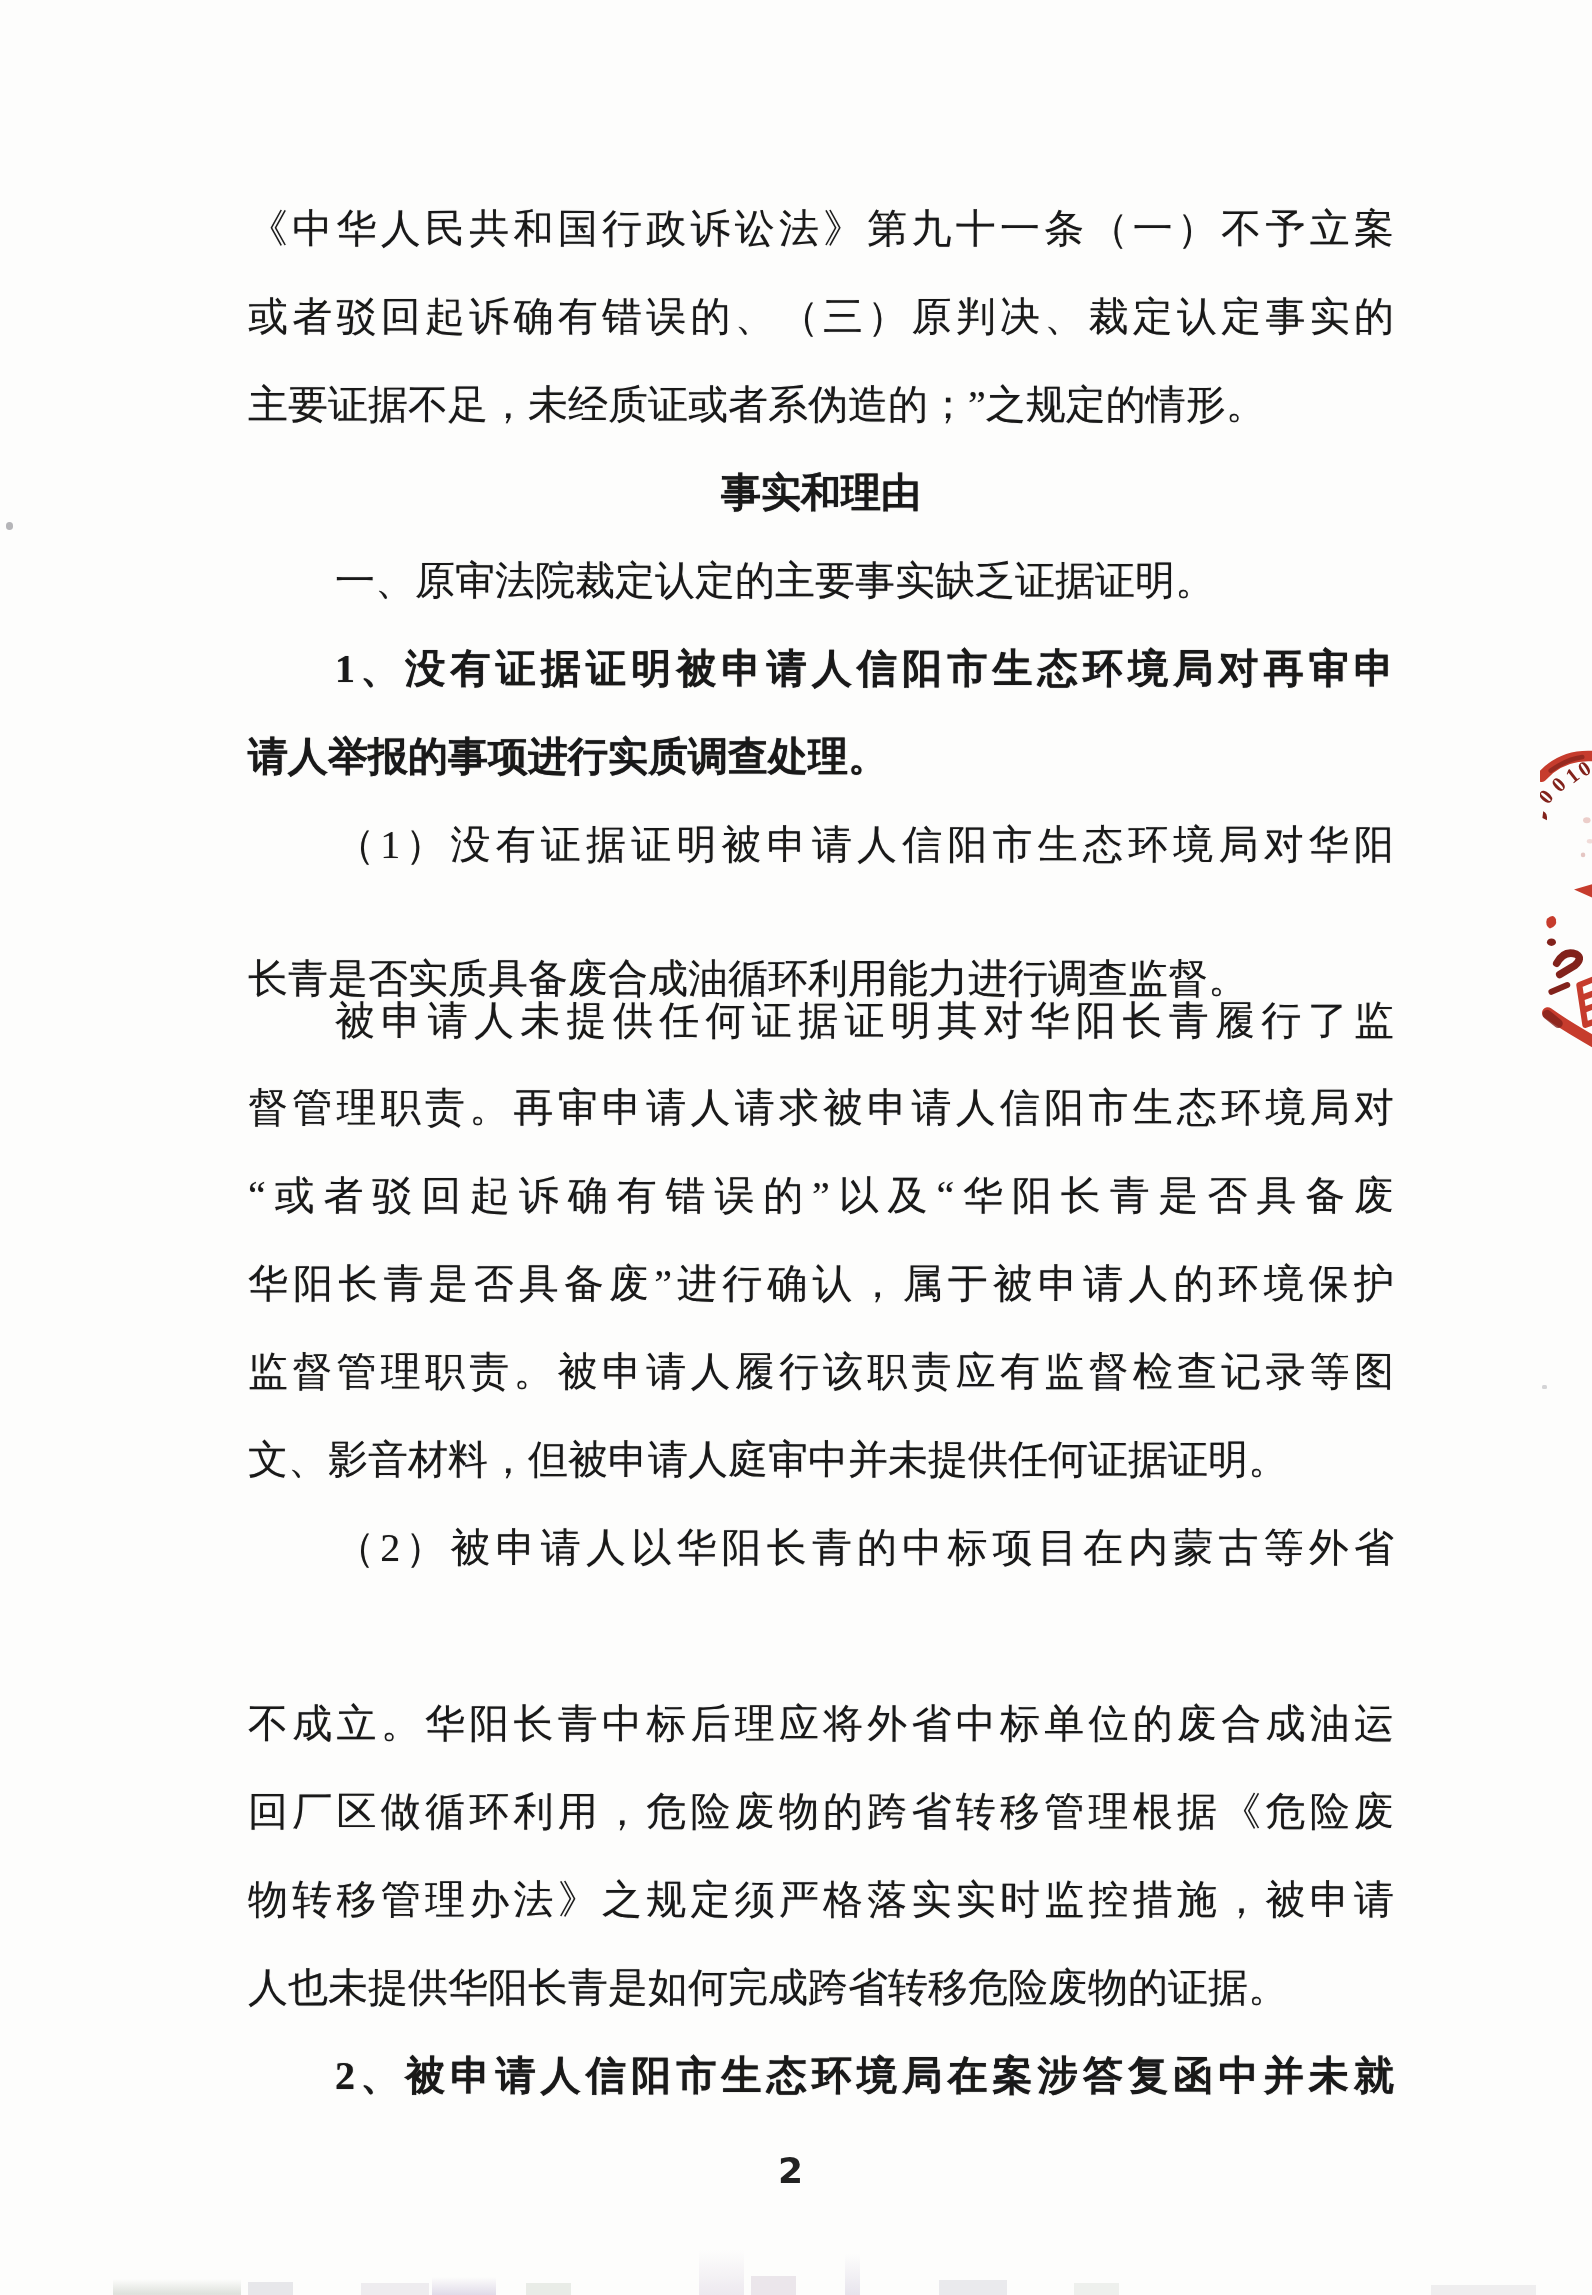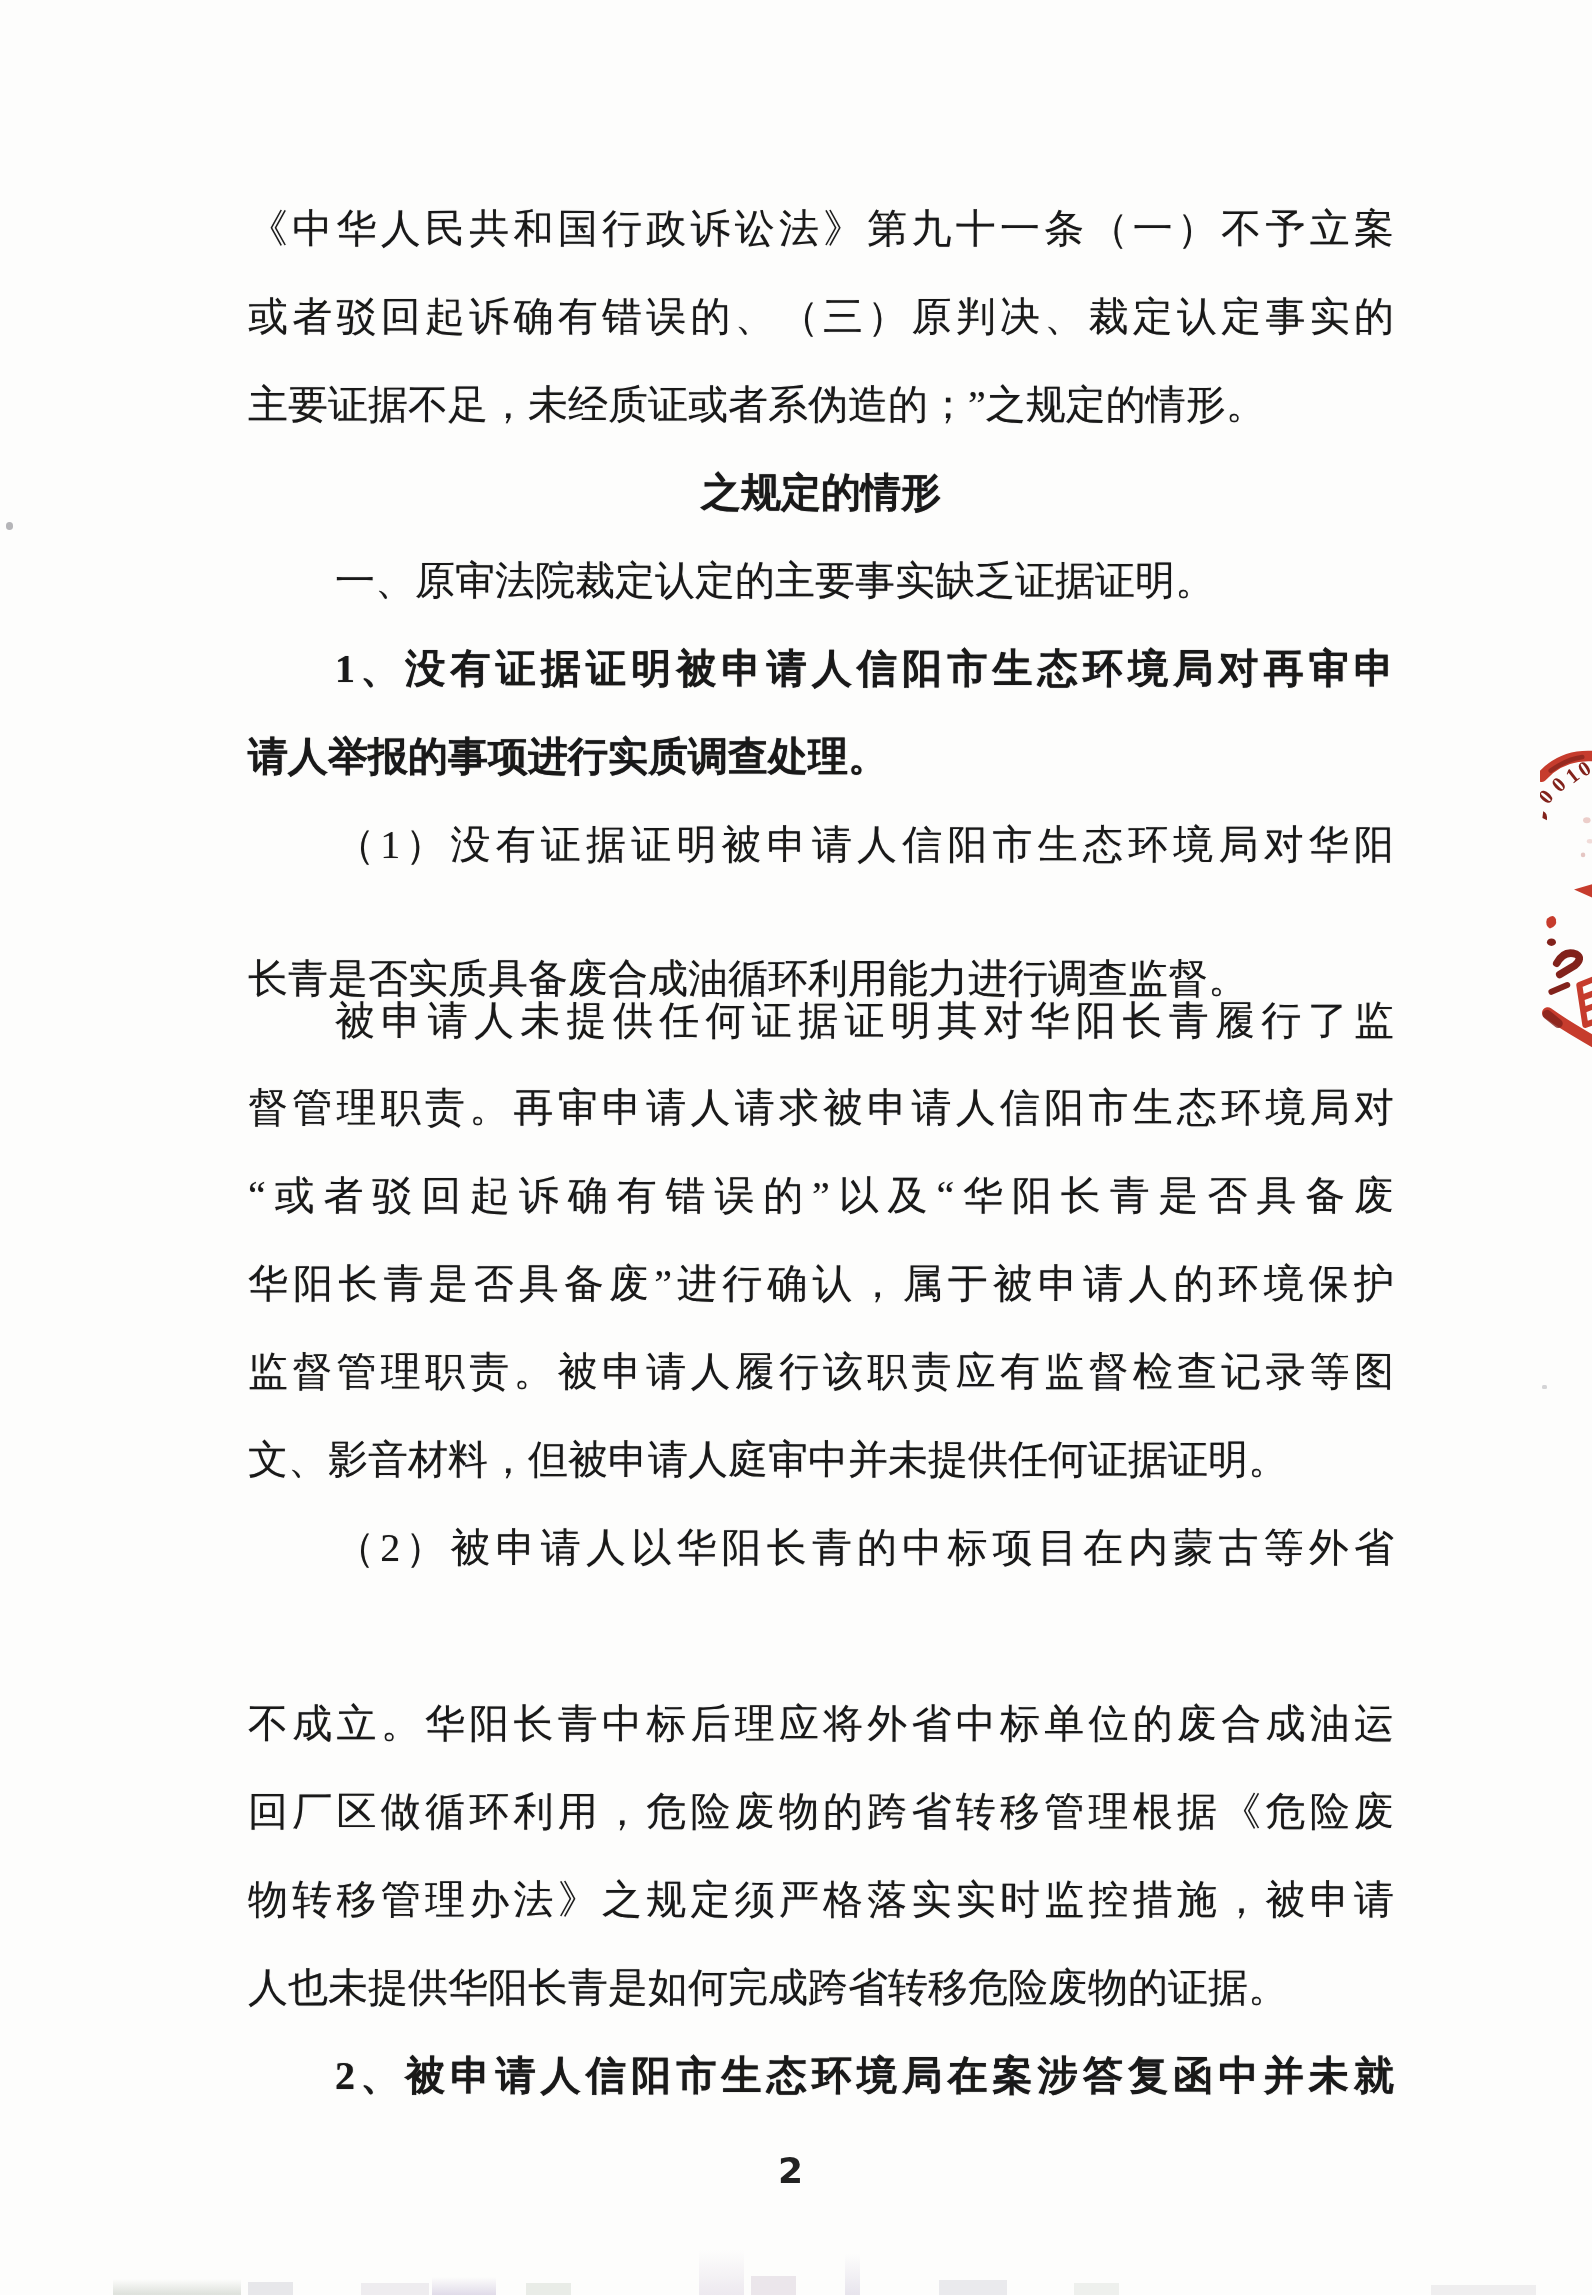--- a/index.html
+++ b/index.html
@@ -50,21 +50,21 @@
 </style>
 </head>
 <body>
 
 <div class="page">
 
   <div class="text-block">
       <div class="line a-justify" style="top: 201px;">《中华人民共和国行政诉讼法》第九十一条（一）不予立案</div>
       <div class="line a-justify" style="top: 289px;">或者驳回起诉确有错误的、（三）原判决、裁定认定事实的</div>
       <div class="line a-left" style="top: 377px;">主要证据不足，未经质证或者系伪造的；”之规定的情形。</div>
-      <div class="line a-center bold" style="top: 465px;">之规定的情形</div>
+      <div class="line a-center bold" style="top: 465px;">事实和理由</div>
       <div class="line a-left indent" style="top: 553px;">一、原审法院裁定认定的主要事实缺乏证据证明。</div>
       <div class="line a-justify indent bold" style="top: 641px;">1、没有证据证明被申请人信阳市生态环境局对再审申</div>
       <div class="line a-left bold" style="top: 729px;">请人举报的事项进行实质调查处理。</div>
       <div class="line a-justify indent" style="top: 817px;">（1）没有证据证明被申请人信阳市生态环境局对华阳</div>
       <div class="line a-left" style="top: 951px; font-family: Liberation Serif, serif;">长青是否实质具备废合成油循环利用能力进行调查监督。</div>
       <div class="line a-justify indent" style="top: 993px;">被申请人未提供任何证据证明其对华阳长青履行了监</div>
       <div class="line a-justify" style="top: 1080px;">督管理职责。再审申请人请求被申请人信阳市生态环境局对</div>
       <div class="line a-justify" style="top: 1168px;">“或者驳回起诉确有错误的”以及“华阳长青是否具备废</div>
       <div class="line a-justify" style="top: 1256px;">华阳长青是否具备废”进行确认，属于被申请人的环境保护</div>
       <div class="line a-justify" style="top: 1344px;">监督管理职责。被申请人履行该职责应有监督检查记录等图</div>

